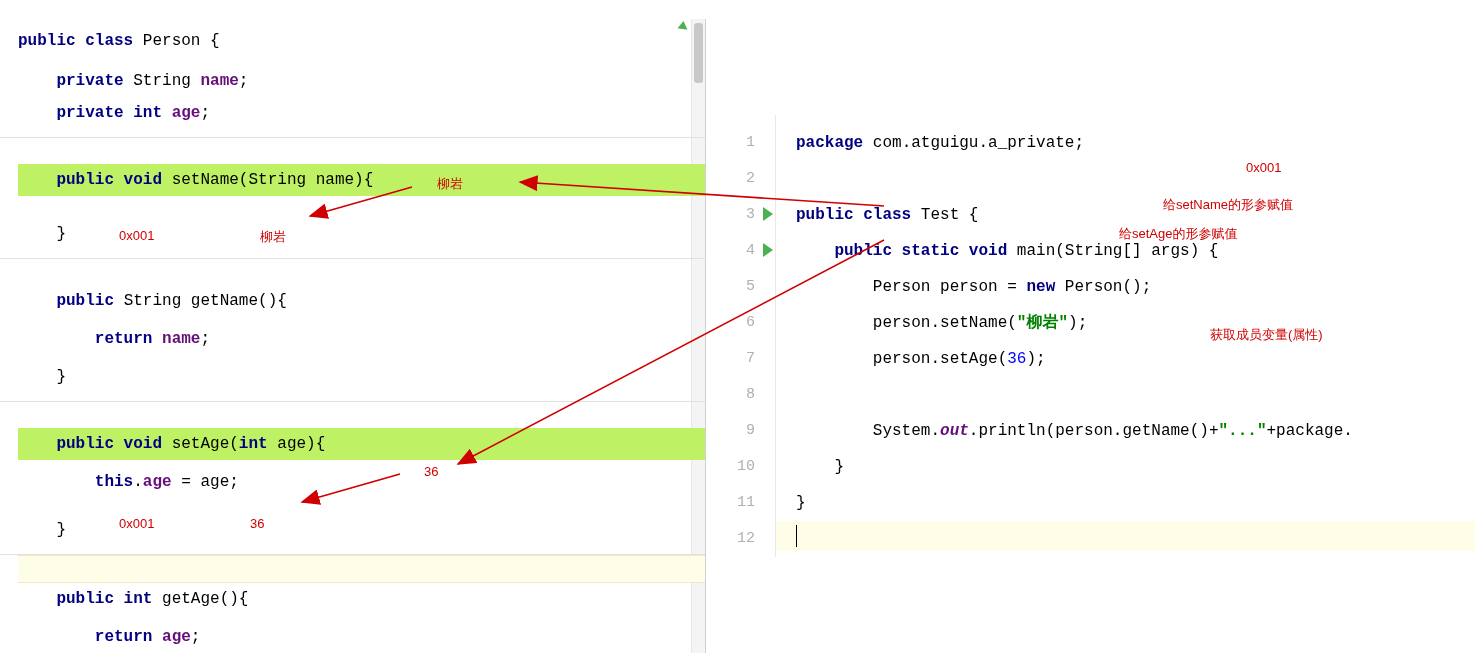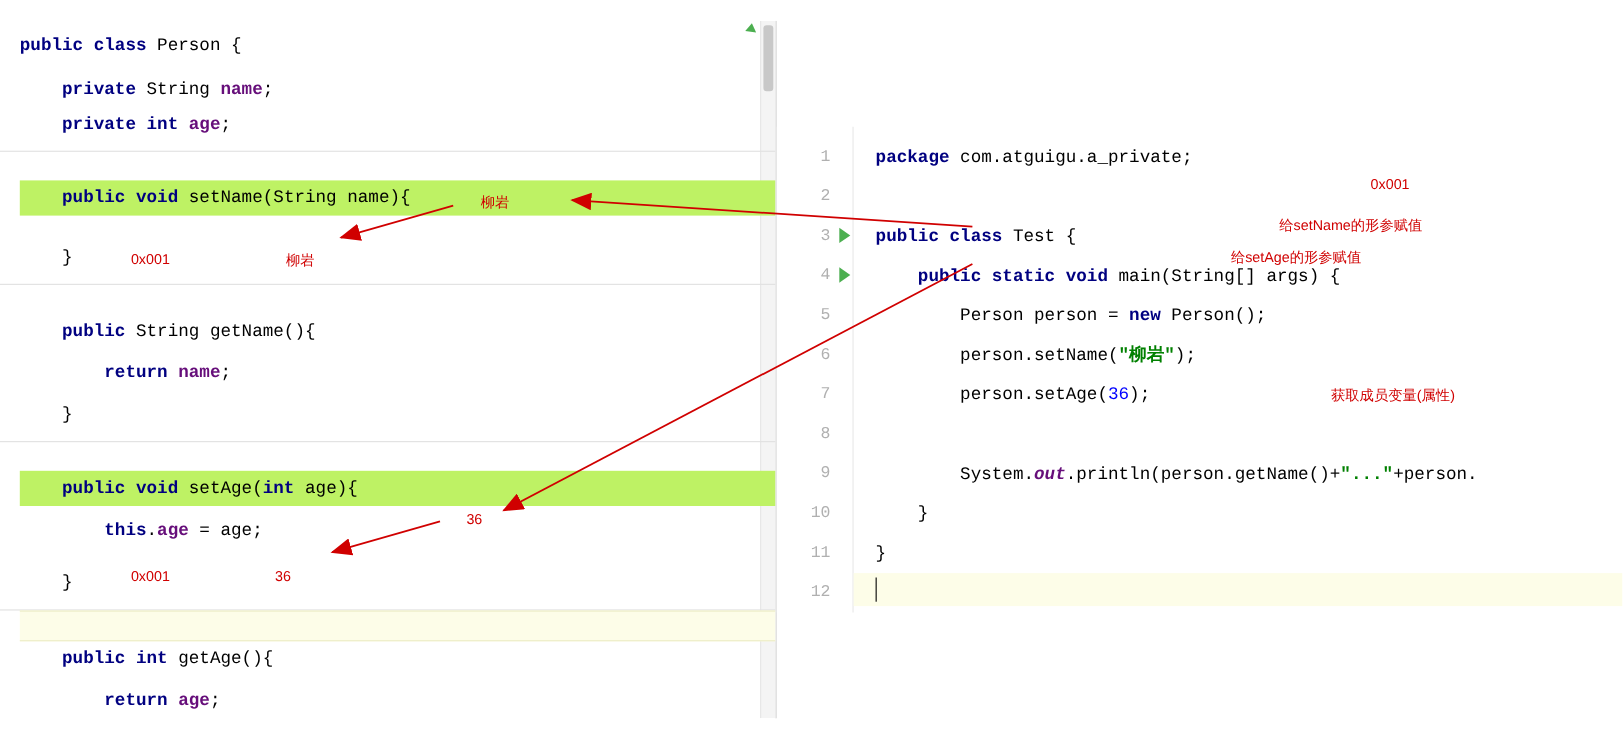--- a/index.html
+++ b/index.html
@@ -217,40 +217,40 @@
         <div class="caret" style="left:20px;top:410px"></div>
 
         <div class="code-line"><span class="kw">package</span><span class="pkg"> com.atguigu.a_private;</span></div>
         <div class="code-line"></div>
         <div class="code-line"><span class="kw">public class</span><span> Test {</span></div>
         <div class="code-line"><span class="kw">    public static void</span><span> main(String[] args) {</span></div>
         <div class="code-line"><span>        Person person = </span><span class="kw">new</span><span> Person();</span></div>
         <div class="code-line"><span>        person.setName(</span><span class="str">"柳岩"</span><span>);</span></div>
         <div class="code-line"><span>        person.setAge(</span><span class="num">36</span><span>);</span></div>
         <div class="code-line"></div>
-        <div class="code-line"><span>        System.</span><span class="field ital">out</span><span>.println(person.getName()+</span><span class="str">"..."</span><span>+person.</span></div>
+        <div class="code-line"><span>        System.</span><span class="field ital">out</span><span>.println(person.getName()+</span><span class="str">"..."</span><span>+package.</span></div>
         <div class="code-line"><span>    }</span></div>
         <div class="code-line"><span>}</span></div>
         <div class="code-line"></div>
       </div>
     </div>
   </div>
 </div>
 
 <div class="annot ann-red" style="left:437px;top:175px">柳岩</div>
 <div class="annot ann-red" style="left:119px;top:228px">0x001</div>
 <div class="annot ann-red" style="left:260px;top:228px">柳岩</div>
 <div class="annot ann-red" style="left:424px;top:464px">36</div>
 <div class="annot ann-red" style="left:119px;top:516px">0x001</div>
 <div class="annot ann-red" style="left:250px;top:516px">36</div>
 
 <div class="annot ann-red" style="left:1246px;top:160px">0x001</div>
 <div class="annot ann-red" style="left:1163px;top:196px">给setName的形参赋值</div>
 <div class="annot ann-red" style="left:1119px;top:225px">给setAge的形参赋值</div>
-<div class="annot ann-red" style="left:1210px;top:351px">获取成员变量(属性)</div>
+<div class="annot ann-red" style="left:1210px;top:326px">获取成员变量(属性)</div>
 
 <svg class="overlay">
   <defs>
     <marker id="ah" markerWidth="12" markerHeight="10" refX="11" refY="5" orient="auto">
       <path d="M0,0 L12,5 L0,10 Z" fill="#d00000"></path>
     </marker>
   </defs>
 
   <line x1="884" y1="206" x2="520" y2="182" stroke="#d00000" stroke-width="1.6" marker-end="url(#ah)"></line>
 

